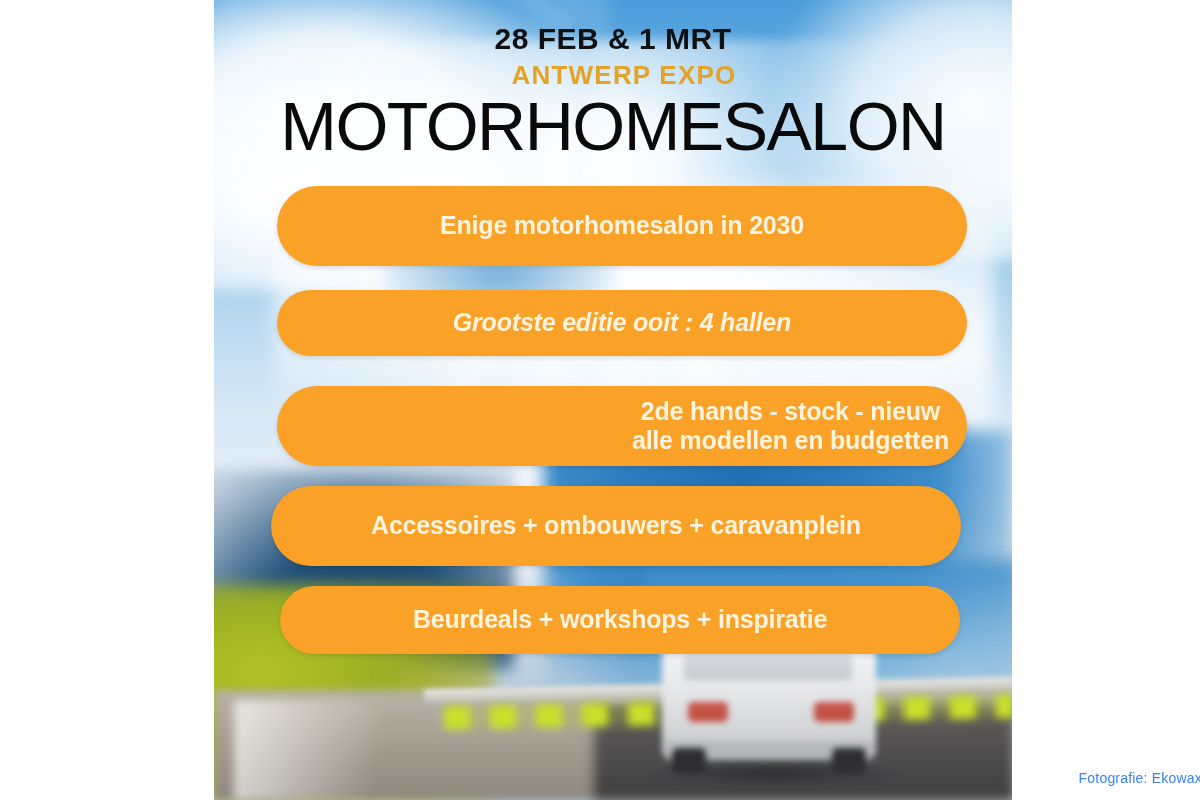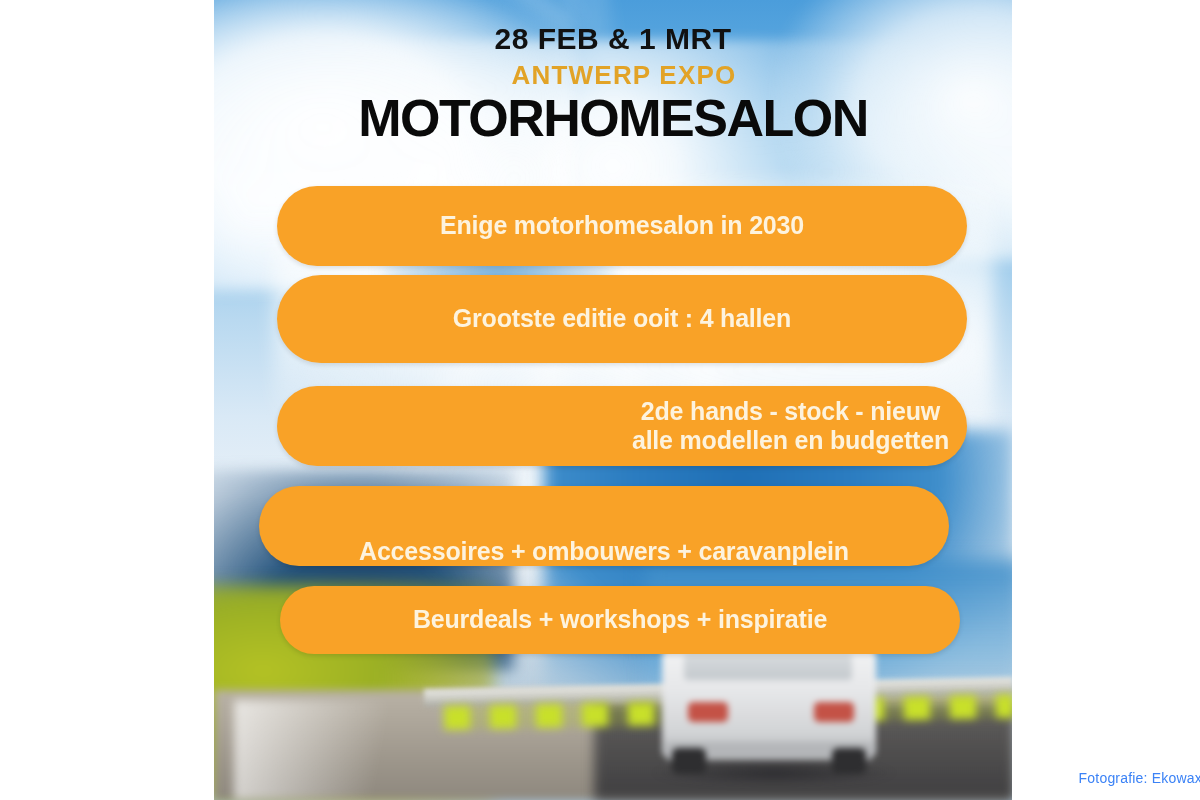--- a/index.html
+++ b/index.html
@@ -335,23 +335,23 @@
     font-size: 26px;
     font-weight: 700;
     letter-spacing: 1.2px;
     color: #e2a327;
     font-family: "Liberation Sans", sans-serif;
     padding-left: 22px;
   }
   .main-title {
     margin: 0;
     padding-top: 2px;
-    font-size: 52px;
+    font-size: 68px;
     line-height: 0.98;
-    font-weight: 700;
+    font-weight: 400;
     letter-spacing: -1.5px;
     color: #0a0a0a;
     font-family: "Liberation Sans", sans-serif;
   }
 
   
   .pills {
     position: absolute;
     left: 0;
     top: 186px;
@@ -373,23 +373,23 @@
     font-weight: 700;
     font-size: 25px;
     line-height: 1.18;
     letter-spacing: -0.2px;
     text-align: center;
     padding: 0 18px;
     white-space: pre-line;
   }
 
   .pill-1 { left: 63px;  top: 0px;   width: 690px; height: 80px; }
-  .pill-2 { left: 63px;  top: 89px; width: 690px; height: 88px; }
+  .pill-2 { left: 63px;  top: 104px; width: 690px; height: 66px; font-style: italic; }
   .pill-3 { left: 63px;  top: 200px; width: 690px; height: 80px; justify-content: flex-end; }
-  .pill-4 { left: 45px;  top: 300px; width: 690px; height: 80px; align-items: flex-end; }
+  .pill-4 { left: 57px;  top: 300px; width: 690px; height: 80px; }
   .pill-5 { left: 66px;  top: 400px; width: 680px; height: 68px; }
 
   
   .credit {
     position: absolute;
     right: 10px;
     bottom: 14px;
     font-family: "Liberation Sans", sans-serif;
     font-size: 14px;
     color: #3b82f6;

